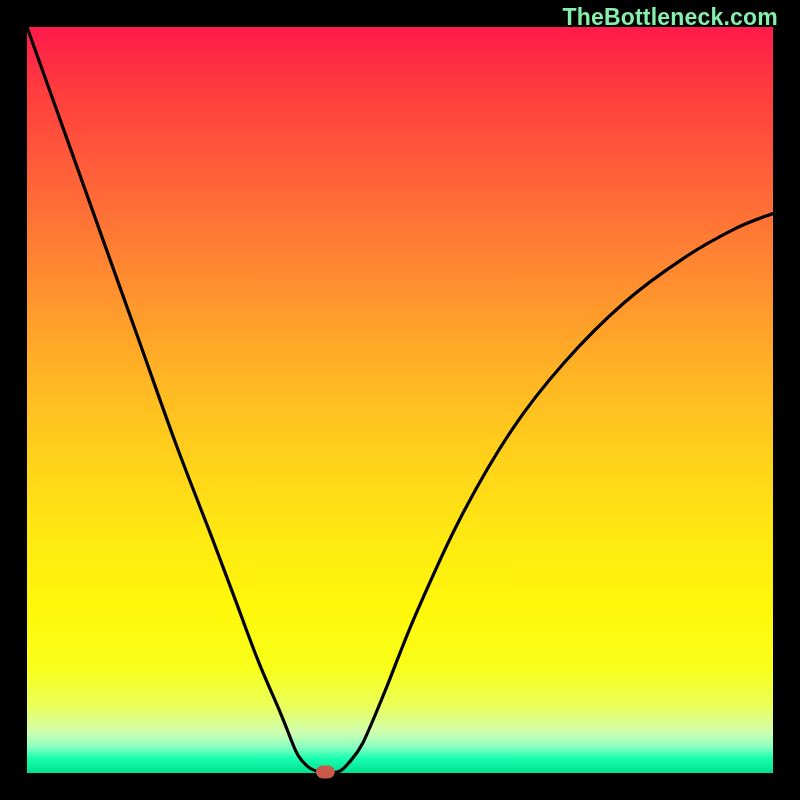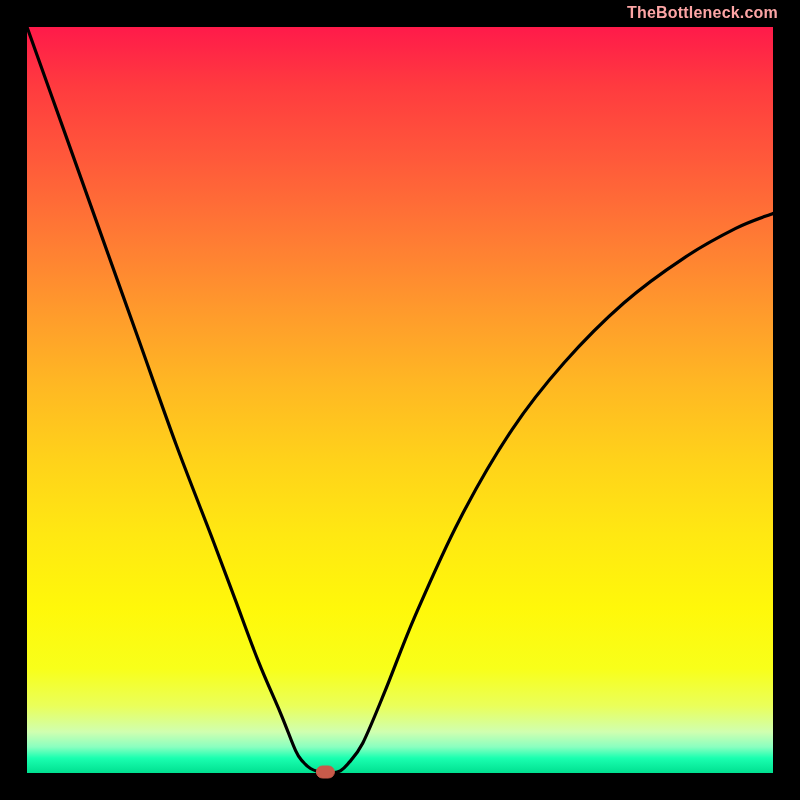--- a/index.html
+++ b/index.html
@@ -40,23 +40,23 @@
       #d0ffb0 94.5%,
       #8affc0 96.5%,
       #1affb0 98%,
       #00e090 100%
     );
   }
   .watermark {
     position: absolute;
     top: 4px;
     right: 22px;
-    font-size: 16px;
+    font-size: 23px;
     font-weight: 600;
-    color: #fca5a5;
+    color: #86efac;
     letter-spacing: 0.2px;
     font-family: Arial, Helvetica, sans-serif;
     margin-left: 36px;
   }
   svg.curve {
     position: absolute;
     top: 0;
     left: 0;
     width: 746px;
     height: 746px;

